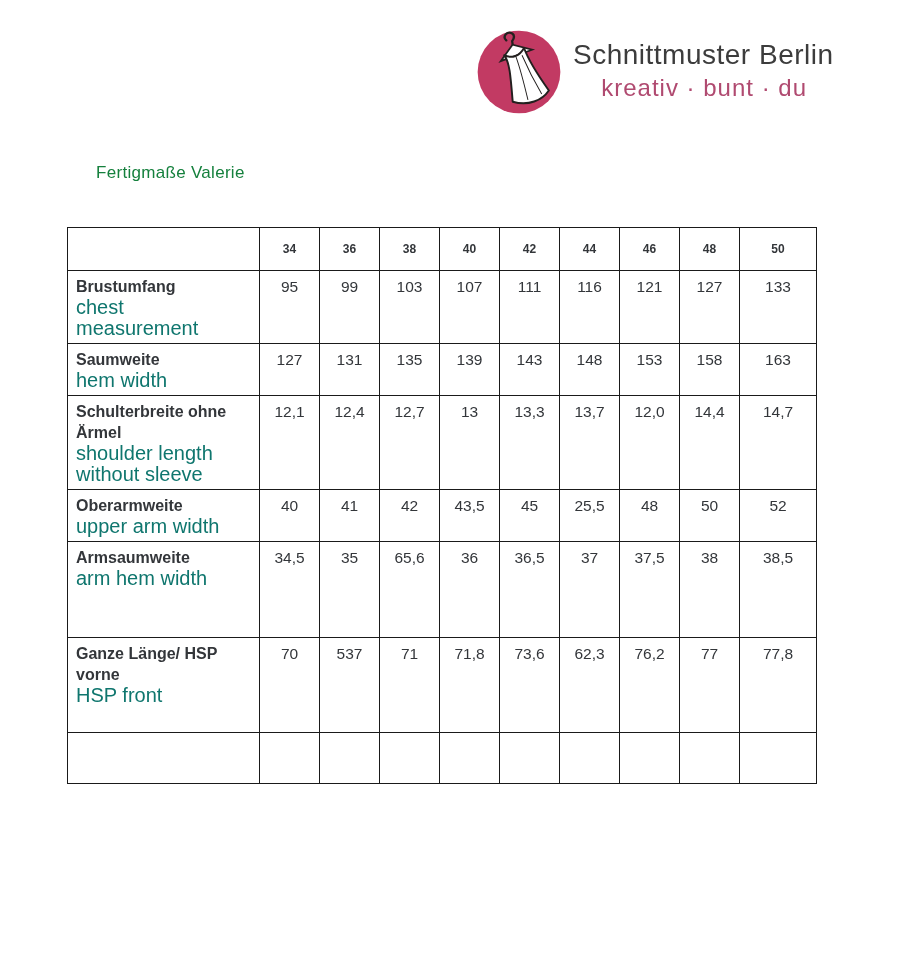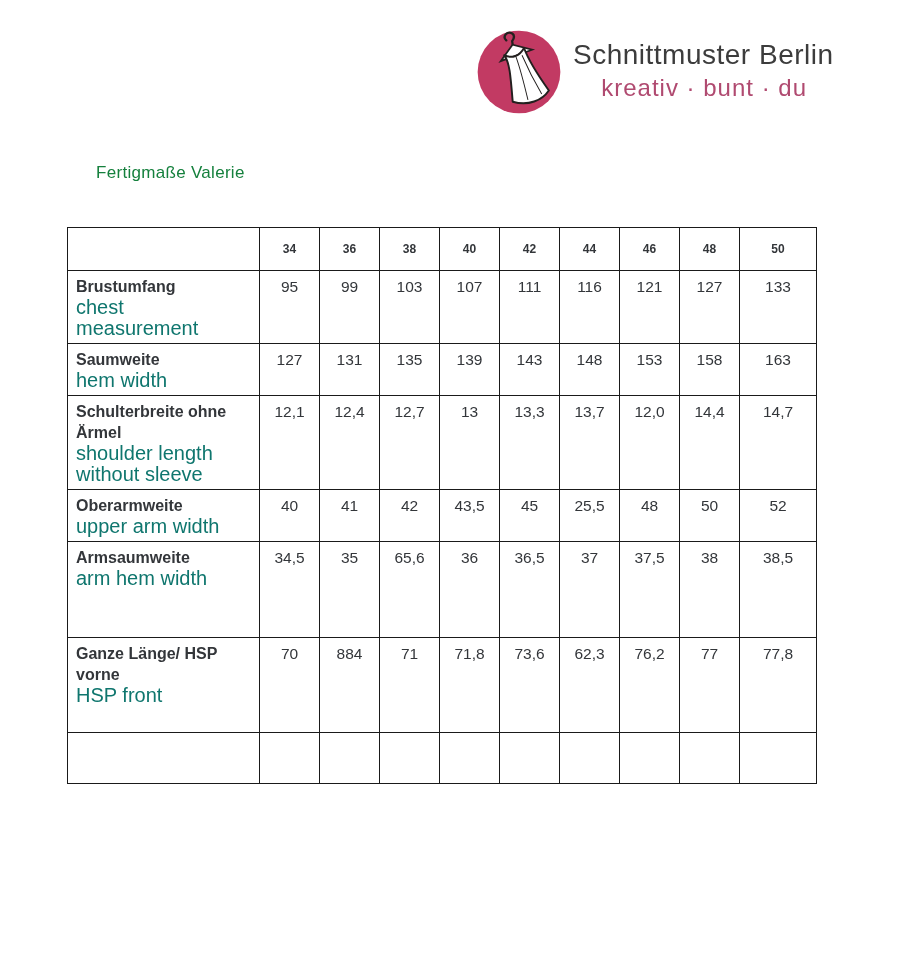--- a/index.html
+++ b/index.html
@@ -186,21 +186,21 @@
         <td class="val-cell">37,5</td>
         <td class="val-cell">38</td>
         <td class="val-cell">38,5</td>
       </tr>
       <tr>
         <td class="label-cell">
           <div class="label-de">Ganze Länge/ HSP vorne</div>
           <div class="label-en">HSP front</div>
         </td>
         <td class="val-cell">70</td>
-        <td class="val-cell">884</td>
+        <td class="val-cell">537</td>
         <td class="val-cell">71</td>
         <td class="val-cell">71,8</td>
         <td class="val-cell">73,6</td>
         <td class="val-cell">62,3</td>
         <td class="val-cell">76,2</td>
         <td class="val-cell">77</td>
         <td class="val-cell">77,8</td>
       </tr>
       <tr>
         <td class="label-cell">

